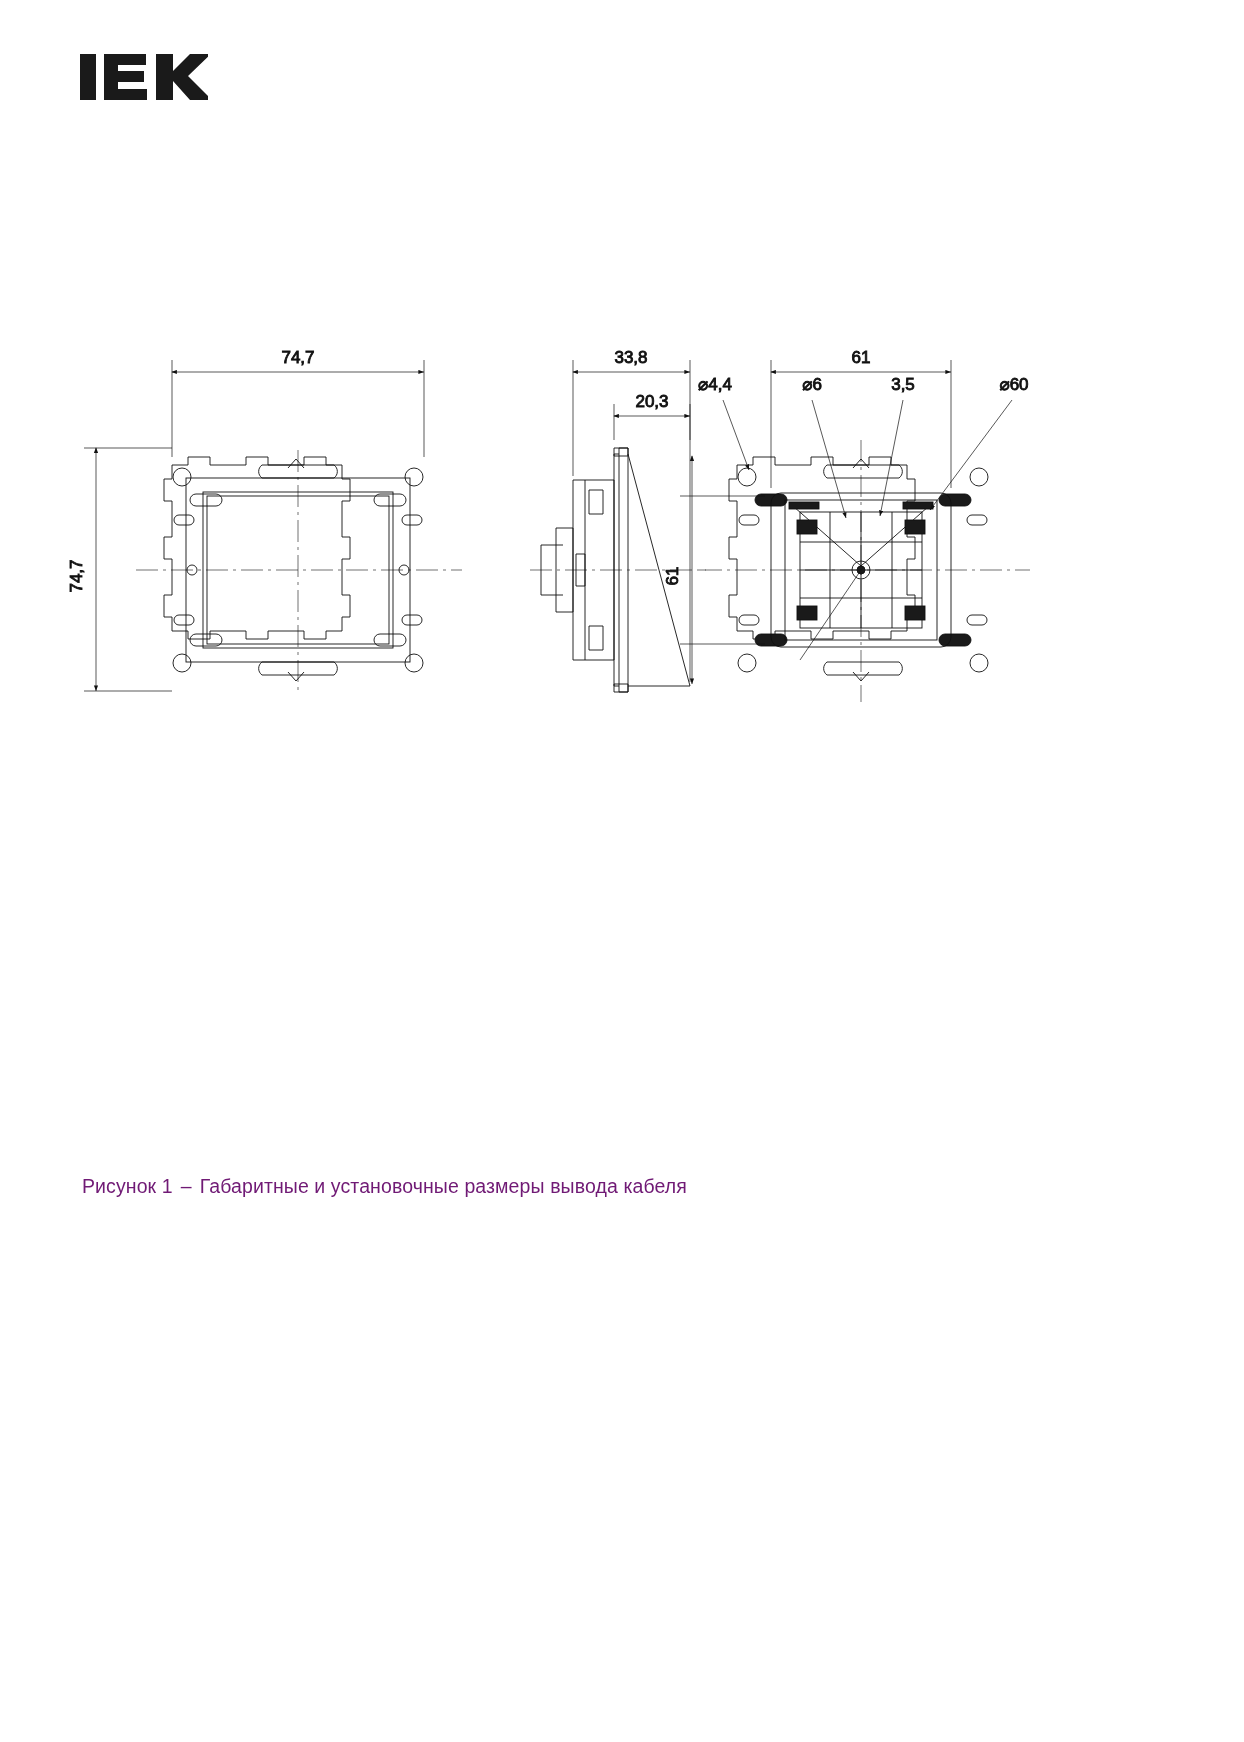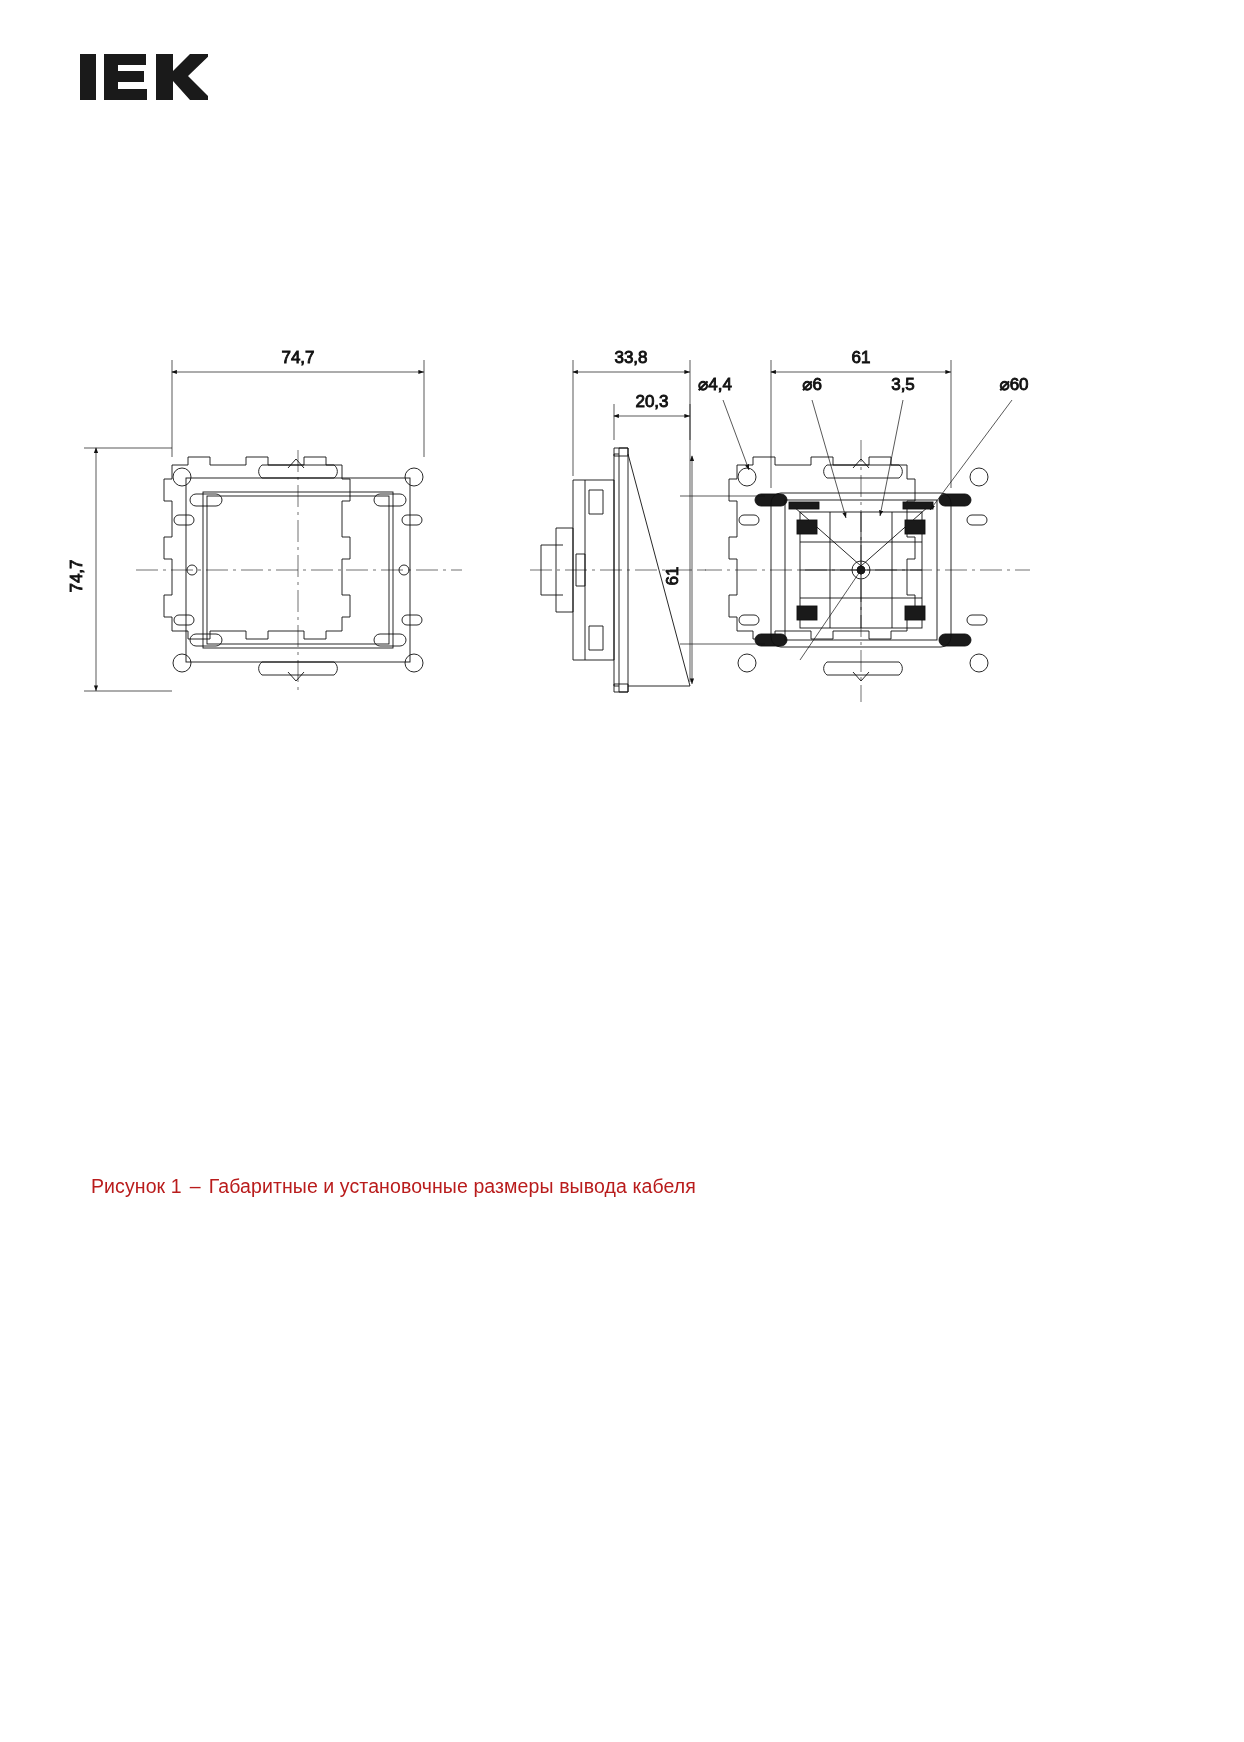--- a/index.html
+++ b/index.html
@@ -29,22 +29,21 @@
     width: 1032px;
     height: 480px;
   }
   .caption {
     position: absolute;
     left: 82px;
     top: 1175px;
     font-size: 19.5px;
     letter-spacing: 0.1px;
     white-space: nowrap;
-    color: #b91c1c;
-    margin-left: 9px;
+    color: #701a75;
   }
   .caption .cap-num { margin-right: 0px; }
   .caption .cap-dash { margin: 0 8px; }
   svg { display: block; }
   text {
     font-family: "Liberation Sans", sans-serif;
     fill: #111111;
   }
 </style>
 </head>

